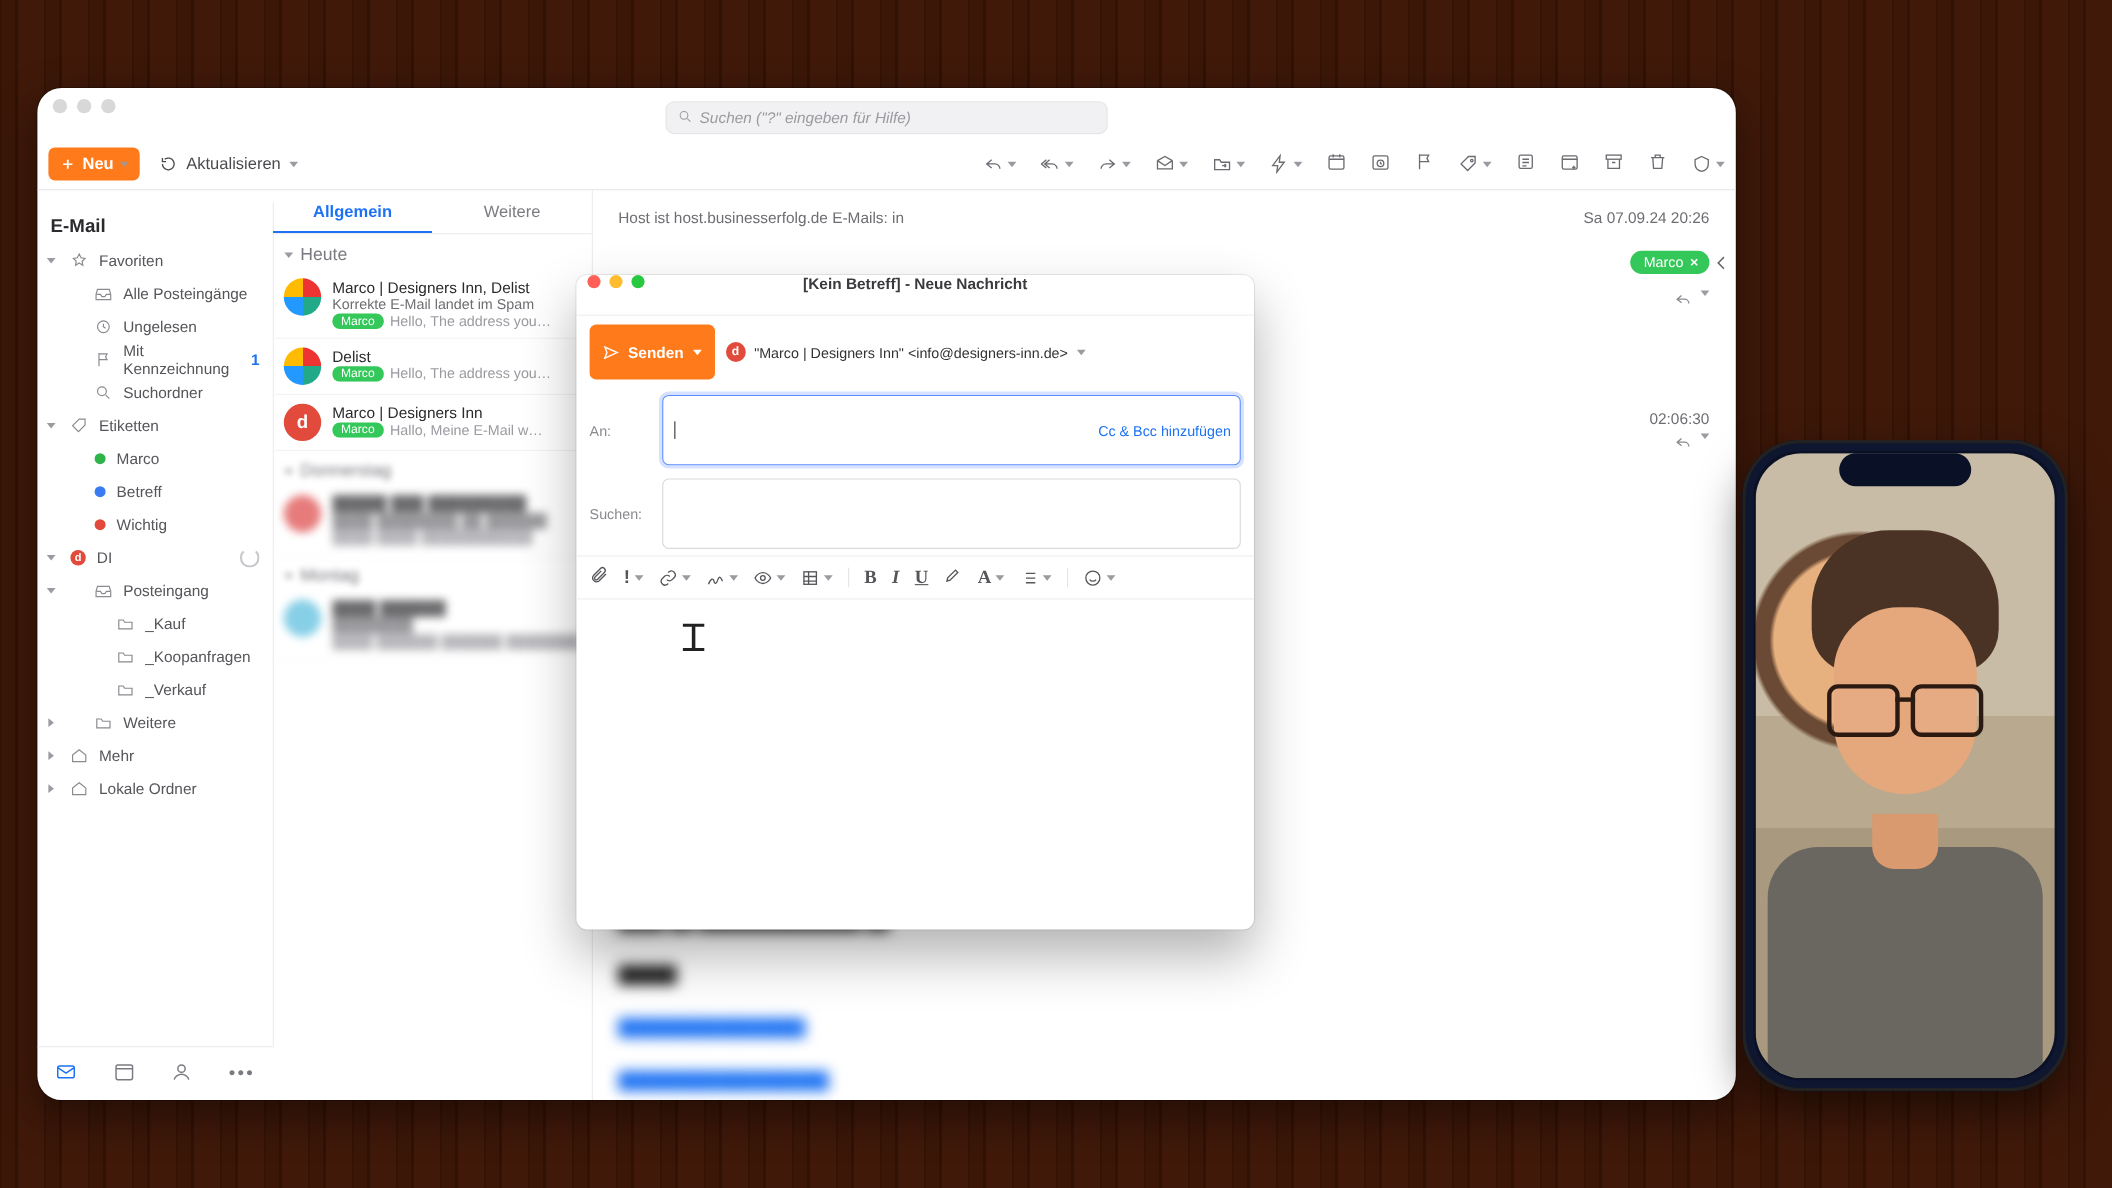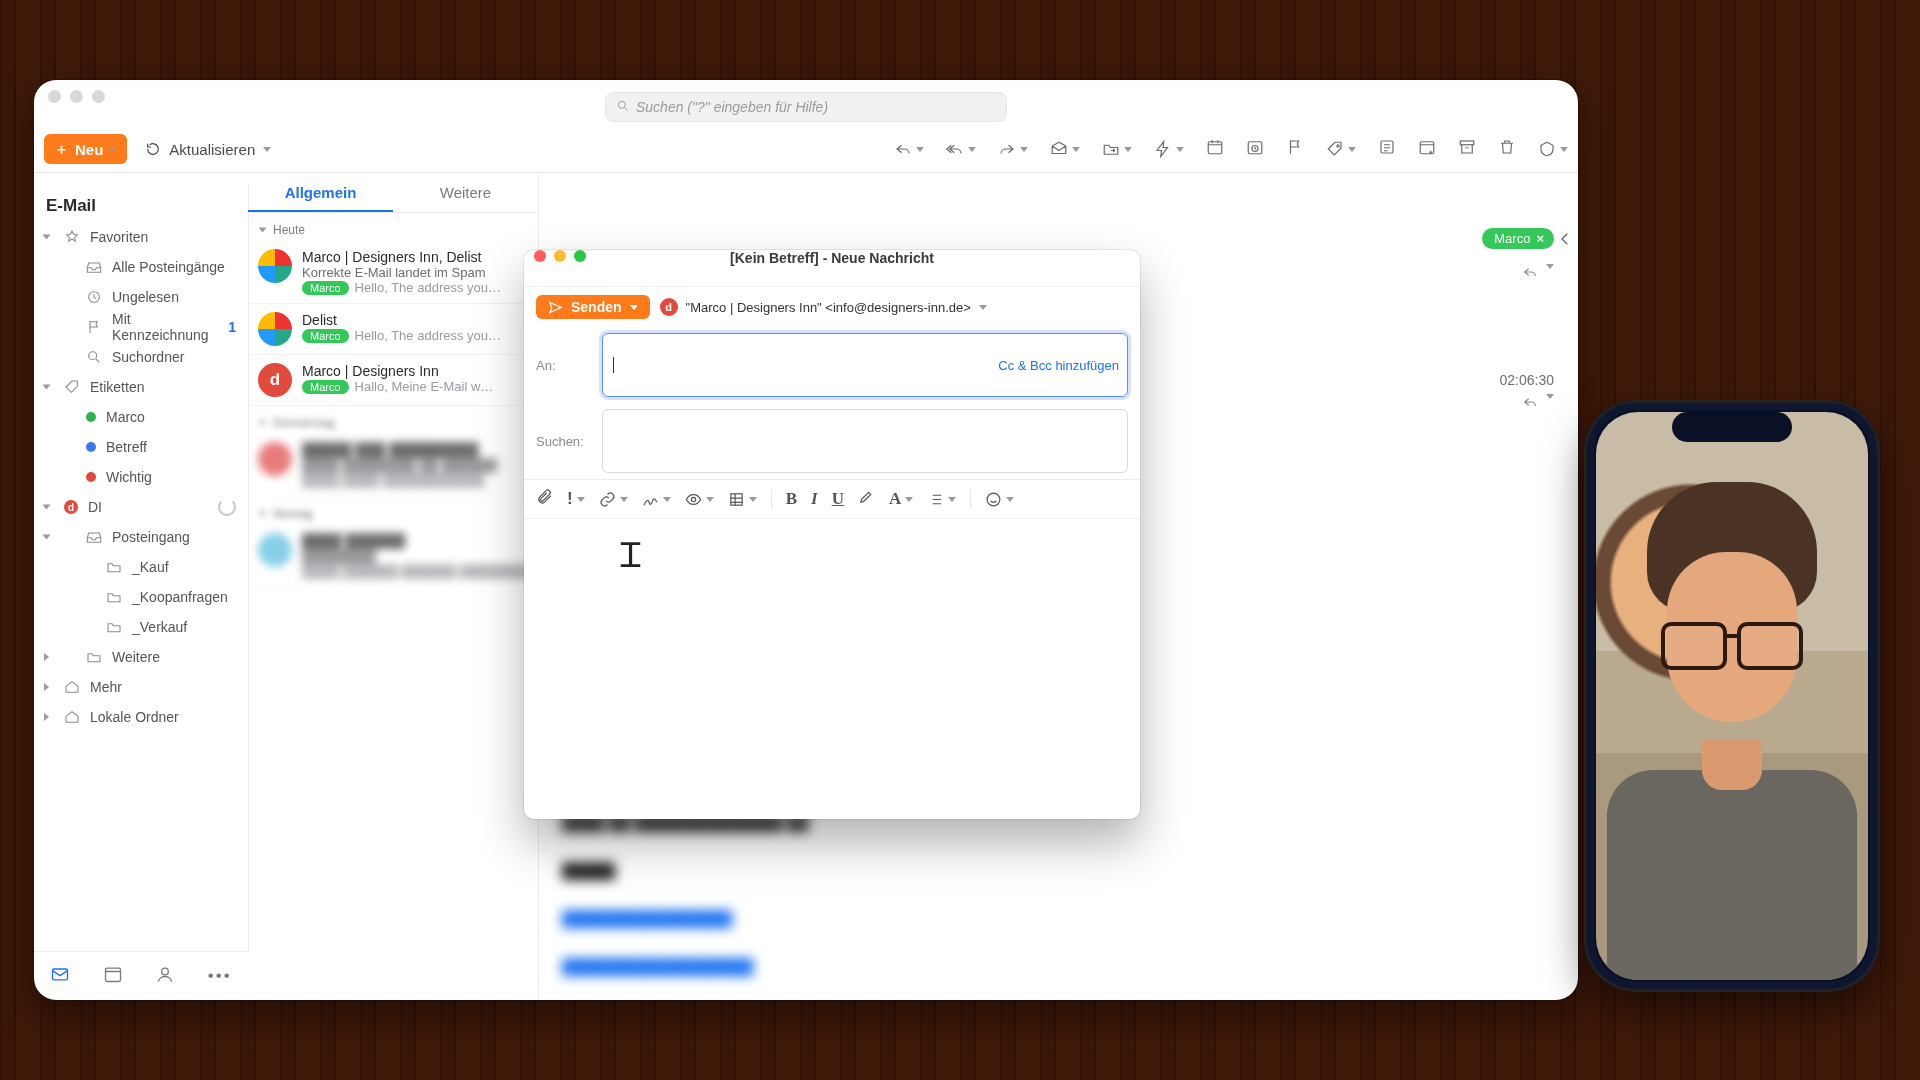--- a/index.html
+++ b/index.html
@@ -42,21 +42,21 @@
   .di-dot{width:14px;height:14px;border-radius:50%;background:#e24b3b;color:#fff;font-size:10px;display:flex;align-items:center;justify-content:center;font-weight:700;}
   .spinner{margin-left:auto;width:14px;height:14px;border:2px solid #c9c9cd;border-top-color:transparent;border-radius:50%;}
   .bottombar{position:absolute;left:0;bottom:0;width:214px;height:48px;border-top:1px solid #ececef;display:flex;align-items:center;justify-content:space-around;color:#7a7a80;}
   .bottombar .sel{color:#1d72f3;}
   .bottombar svg{width:20px;height:20px;stroke:currentColor;fill:none;stroke-width:1.6;}
   
   .msglist{position:absolute;left:214px;top:92px;bottom:0;width:290px;border-right:1px solid #ececef;display:flex;flex-direction:column;}
   .tabs{display:flex;height:40px;border-bottom:1px solid #ececef;}
   .tab{flex:1;display:flex;align-items:center;justify-content:center;font-size:15px;color:#7a7a80;}
   .tab.active{color:#1d72f3;font-weight:600;box-shadow:inset 0 -2px 0 #1d72f3;}
-  .grp-hdr{display:flex;align-items:center;gap:8px;padding:10px 12px 4px;color:#7a7a80;font-size:12px;}
+  .grp-hdr{display:flex;align-items:center;gap:8px;padding:10px 12px 4px;color:#7a7a80;font-size:16px;}
   .grp-hdr .chev{width:0;height:0;border-top:4px solid transparent;border-bottom:4px solid transparent;border-left:5px solid #9a9aa0;transform:rotate(90deg);}
   .mail{display:flex;gap:10px;padding:8px 10px;border-bottom:1px solid #f3f3f5;}
   .avatar{width:34px;height:34px;border-radius:50%;flex:0 0 34px;}
   .av-quad{background:conic-gradient(#e33 0 90deg,#2a8 0 180deg,#29f 0 270deg,#fb0 0);}    
   .av-d{background:#e24b3b;color:#fff;display:flex;align-items:center;justify-content:center;font-weight:700;}
   .mail .lines{flex:1;min-width:0;}
   .mail .from{font-size:14px;color:#2b2b2e;white-space:nowrap;overflow:hidden;text-overflow:ellipsis;}
   .mail .subj{font-size:13px;color:#6d6d72;white-space:nowrap;overflow:hidden;text-overflow:ellipsis;}
   .mail .prev{font-size:13px;color:#9a9aa0;white-space:nowrap;overflow:hidden;text-overflow:ellipsis;display:flex;align-items:center;gap:6px;}
   .pill{font-size:11px;padding:1px 8px;border-radius:9px;color:#fff;}
@@ -78,21 +78,21 @@
   .blurbody b{color:#222;}
   .blurbody .lnk{color:#1d72f3;text-decoration:underline;}
   
   .compose{position:absolute;left:490px;top:170px;width:616px;background:#fff;border-radius:10px;box-shadow:0 24px 48px rgba(0,0,0,.30),0 0 0 1px rgba(0,0,0,.08);}
   .compose .bar{height:36px;display:flex;justify-content:center;position:relative;border-bottom:1px solid #eee;}
   .compose .bar .mtl{position:absolute;left:10px;display:flex;gap:8px;}
   .compose .bar .mtl span{width:12px;height:12px;border-radius:50%;}
   .mtl .r{background:#ff5f57;} .mtl .y{background:#febc2e;} .mtl .g{background:#28c840;}
   .compose .bar .title{font-size:14px;color:#3a3a3e;font-weight:600;}
   .compose .row{display:flex;align-items:center;padding:8px 12px;gap:10px;}
-  .sendbtn{background:#ff7a1a;color:#fff;border-radius:6px;height:16px;padding:4px 12px;display:flex;align-items:center;gap:8px;font-weight:600;font-size:14px;}
+  .sendbtn{background:#ff7a1a;color:#fff;border-radius:6px;height:16px;padding:17px 12px;display:flex;align-items:center;gap:8px;font-weight:600;font-size:14px;}
   .fromchip{display:flex;align-items:center;gap:8px;font-size:13px;color:#333;}
   .fromchip .di{width:18px;height:18px;border-radius:50%;background:#e24b3b;color:#fff;font-size:11px;display:flex;align-items:center;justify-content:center;font-weight:700;}
   .field{display:flex;align-items:center;padding:6px 12px;gap:10px;}
   .field label{width:56px;font-size:13px;color:#8a8a90;}
   .field .input{flex:1;height:30px;border:1px solid #d9d9de;border-radius:6px;padding:16px 8px;display:flex;align-items:center;}
   .field .input.focus{border-color:#5a8cff;box-shadow:0 0 0 3px rgba(90,140,255,.25);} 
   .input .cursor{width:1px;height:16px;background:#333;margin-left:2px;}
   .input .ccbcc{margin-left:auto;font-size:13px;color:#1d72f3;}
   .fmtbar{border-top:1px solid #eee;border-bottom:1px solid #eee;height:38px;display:flex;align-items:center;gap:14px;padding:0 12px;color:#55555a;}
   .fmtbar .sep{width:1px;height:18px;background:#e5e5e8;}
@@ -469,20 +469,24 @@
   </div>
 
   <div class="reader">
     <div class="chip">
         <span>Marco</span>
         <span class="x">×</span>
       </div>
     <svg width="18" height="18" viewBox="0 0 24 24" style="position:absolute;right:4px;top:58px;stroke:#666;fill:none;stroke-width:1.8">
         <path d="M15 5l-7 7 7 7"></path>
       </svg>
+    <div class="meta">
+      <div class="txt">Host ist host.businesserfolg.de E-Mails: in</div>
+      <div class="date">Sa 07.09.24 20:26</div>
+    </div>
     <div class="replyico">
       <svg width="16" height="16" viewBox="0 0 24 24" stroke="#8a8a90" fill="none" stroke-width="1.8">
           <path d="M10 7 4 12l6 5M4 12h10a6 6 0 0 1 6 6"></path>
         </svg>
       <span class="caret"></span>
     </div>
     <div class="time">02:06:30</div>
     <div class="replyico2">
       <svg width="16" height="16" viewBox="0 0 24 24" stroke="#8a8a90" fill="none" stroke-width="1.8">
           <path d="M10 7 4 12l6 5M4 12h10a6 6 0 0 1 6 6"></path>

